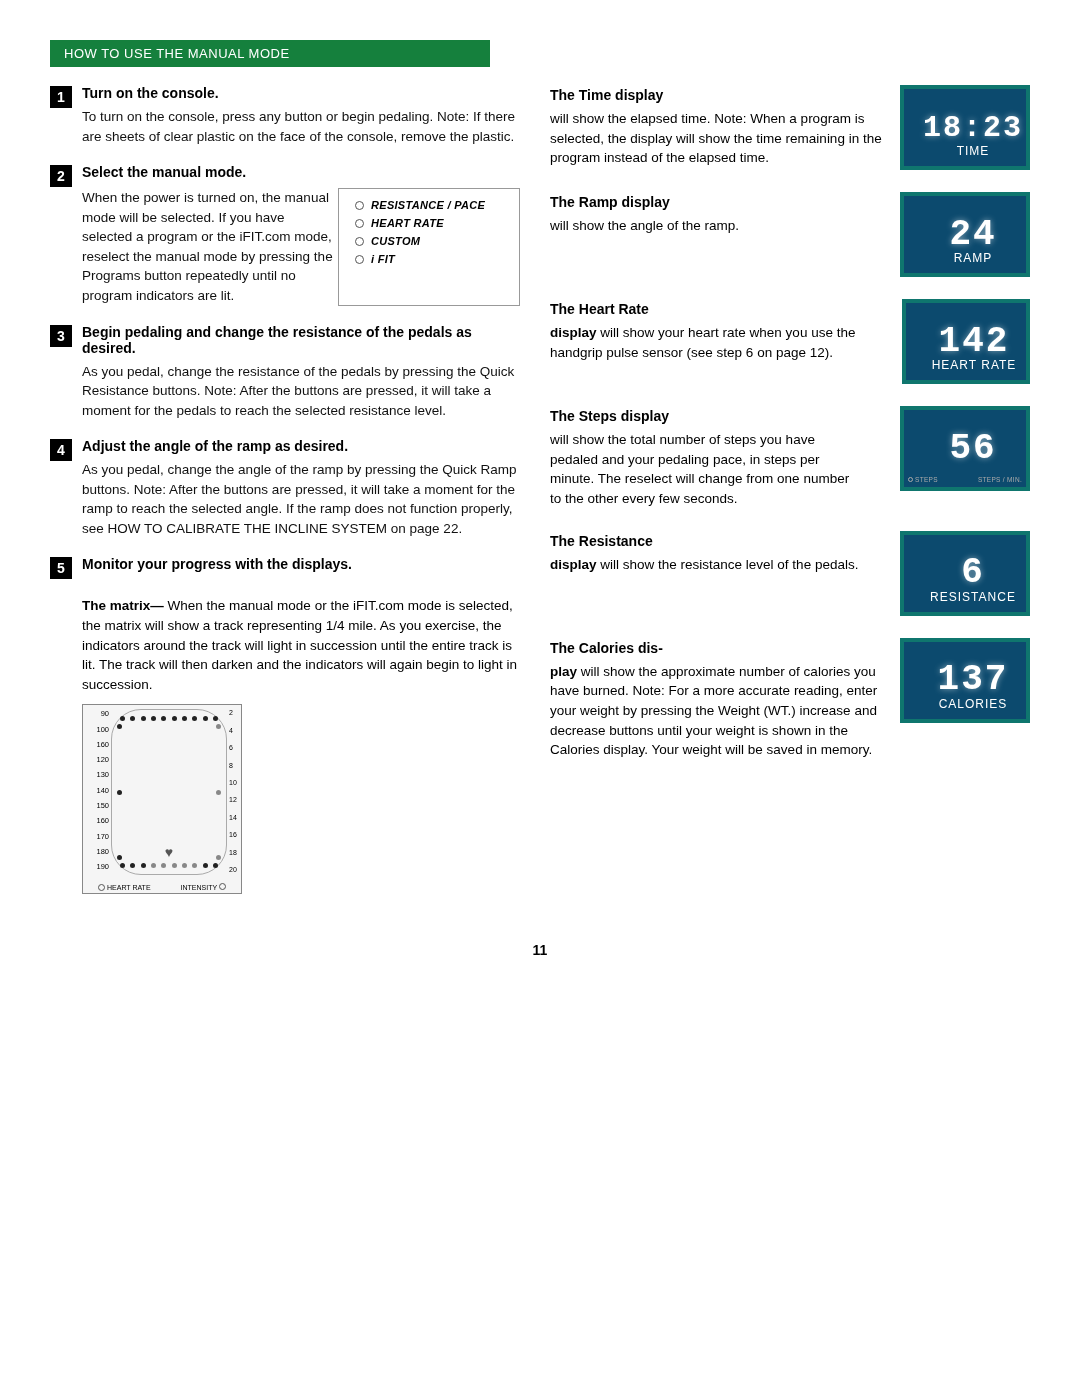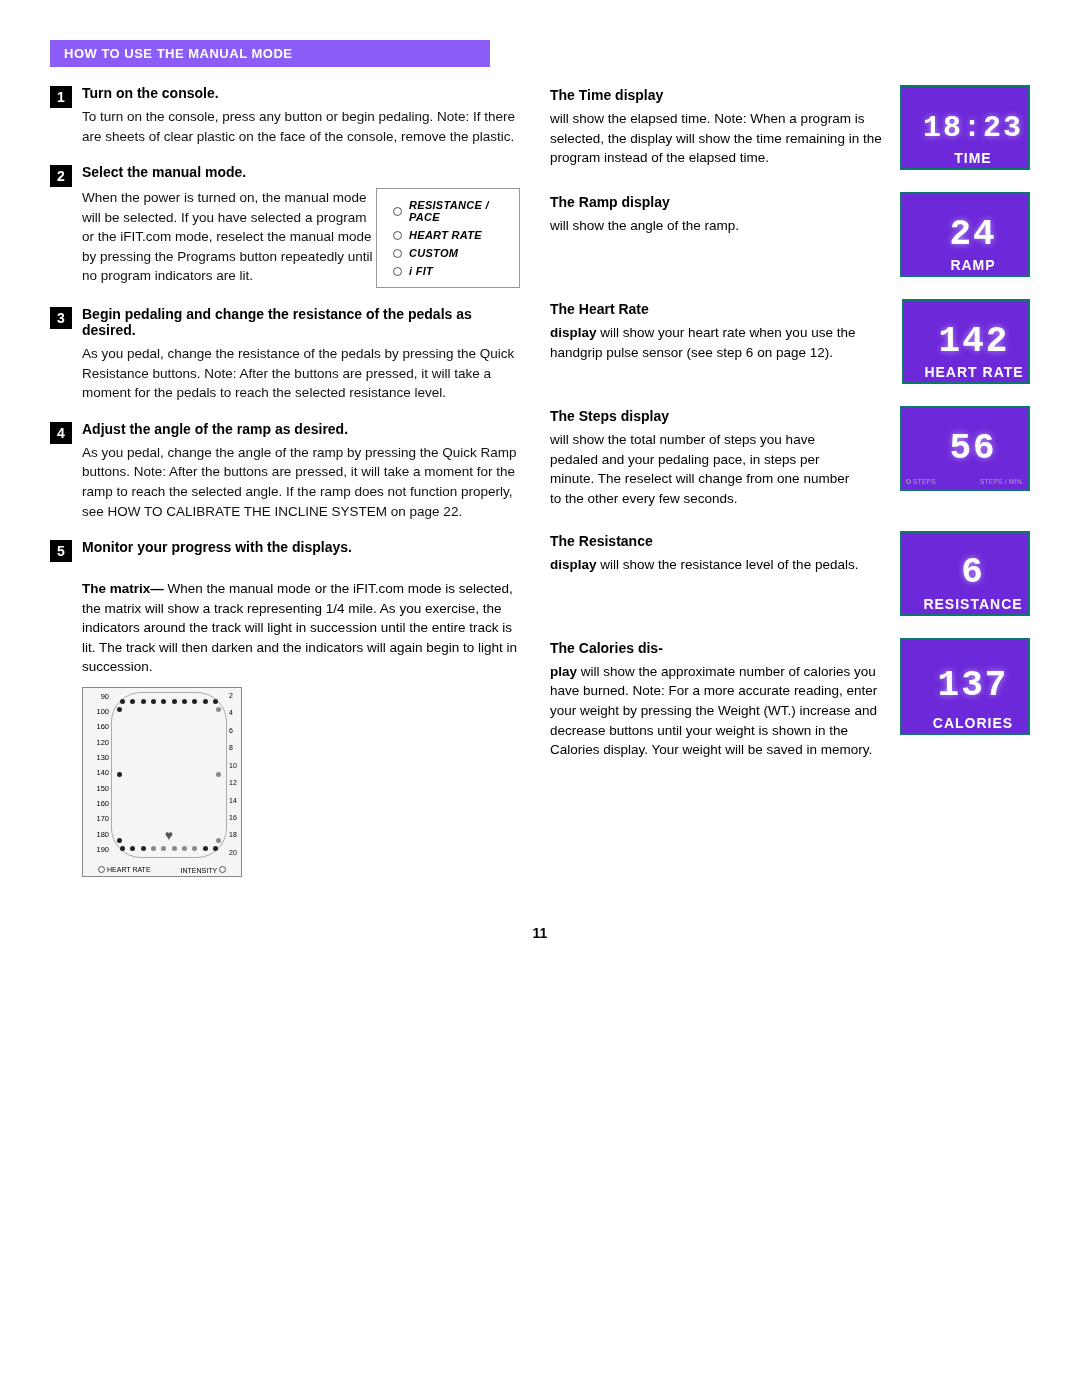--- a/index.html
+++ b/index.html
@@ -16,23 +16,23 @@
     .page {
       width: 1080px;
       min-height: 1397px;
       padding: 40px 50px 60px 50px;
       display: flex;
       flex-direction: column;
     }
 
     
     .section-header {
-      background: #8b5cf6;
+      background: #15803d;
       color: #fff;
-      font-weight: bold;
+      font-weight: normal;
       font-size: 13px;
       padding: 6px 14px;
       letter-spacing: 0.5px;
       margin-bottom: 18px;
       width: 440px;
     }
 
     
     .two-col {
       display: flex;
@@ -96,21 +96,21 @@
       flex-direction: row;
       margin-top: 8px;
     }
 
     .mode-selector-box {
       border: 1px solid #999;
       padding: 10px 16px;
       display: flex;
       flex-direction: column;
       gap: 6px;
-      width: 144px;
+      width: 182px;
       flex-shrink: 0;
     }
 
     .mode-item {
       display: flex;
       align-items: center;
       gap: 7px;
       font-size: 11px;
       font-style: italic;
       font-weight: bold;
@@ -128,22 +128,22 @@
       justify-content: center;
     }
 
     .display-title {
       font-weight: bold;
       font-size: 14px;
       margin-bottom: 4px;
     }
 
     .lcd-box {
-      border: 2px solid #0f766e;
-      background: #6d28d9;
+      border: 4px solid #0f766e;
+      background: #0c4a6e;
       display: flex;
       flex-direction: column;
       align-items: center;
       justify-content: center;
       flex-shrink: 0;
       position: relative;
       padding-left: 16px;
     }
 
     .lcd-box.large {
@@ -156,25 +156,25 @@
       font-family: 'Courier New', monospace;
       font-size: 36px;
       font-weight: bold;
       letter-spacing: 2px;
       line-height: 1;
       text-shadow: 0 0 6px rgba(255,255,255,0.5);
     }
 
     .lcd-label {
       color: #fff;
-      font-size: 14px;
+      font-size: 12px;
       letter-spacing: 1px;
       position: absolute;
-      bottom: 2px;
-      font-weight: bold;
+      bottom: 8px;
+      font-weight: normal;
     }
 
     
     .matrix-wrap {
       display: flex;
       flex-direction: column;
       gap: 10px;
       margin-top: 24px;
     }
 
@@ -509,21 +509,21 @@
         </div>
       </div>
 
       <div class="right-display-row">
         <div class="right-display-text">
           <div class="display-title">The Calories dis-</div>
           <div>
             <span class="bold">play</span><span> will show the approximate number of calories you have burned. Note: For a more accurate reading, enter your weight by pressing the Weight (WT.) increase and decrease buttons until your weight is shown in the Calories display. Your weight will be saved in memory.</span>
           </div>
         </div>
-        <div class="lcd-box large" style="width:130px;height:97px;text-align:right;">
+        <div class="lcd-box large" style="width:130px;height:85px;text-align:right;">
           <div class="lcd-number">137</div>
           <div class="lcd-label">CALORIES</div>
         </div>
       </div>
 
     </div>
 
   </div>
 
   <div class="bottom-page-num">11</div>

